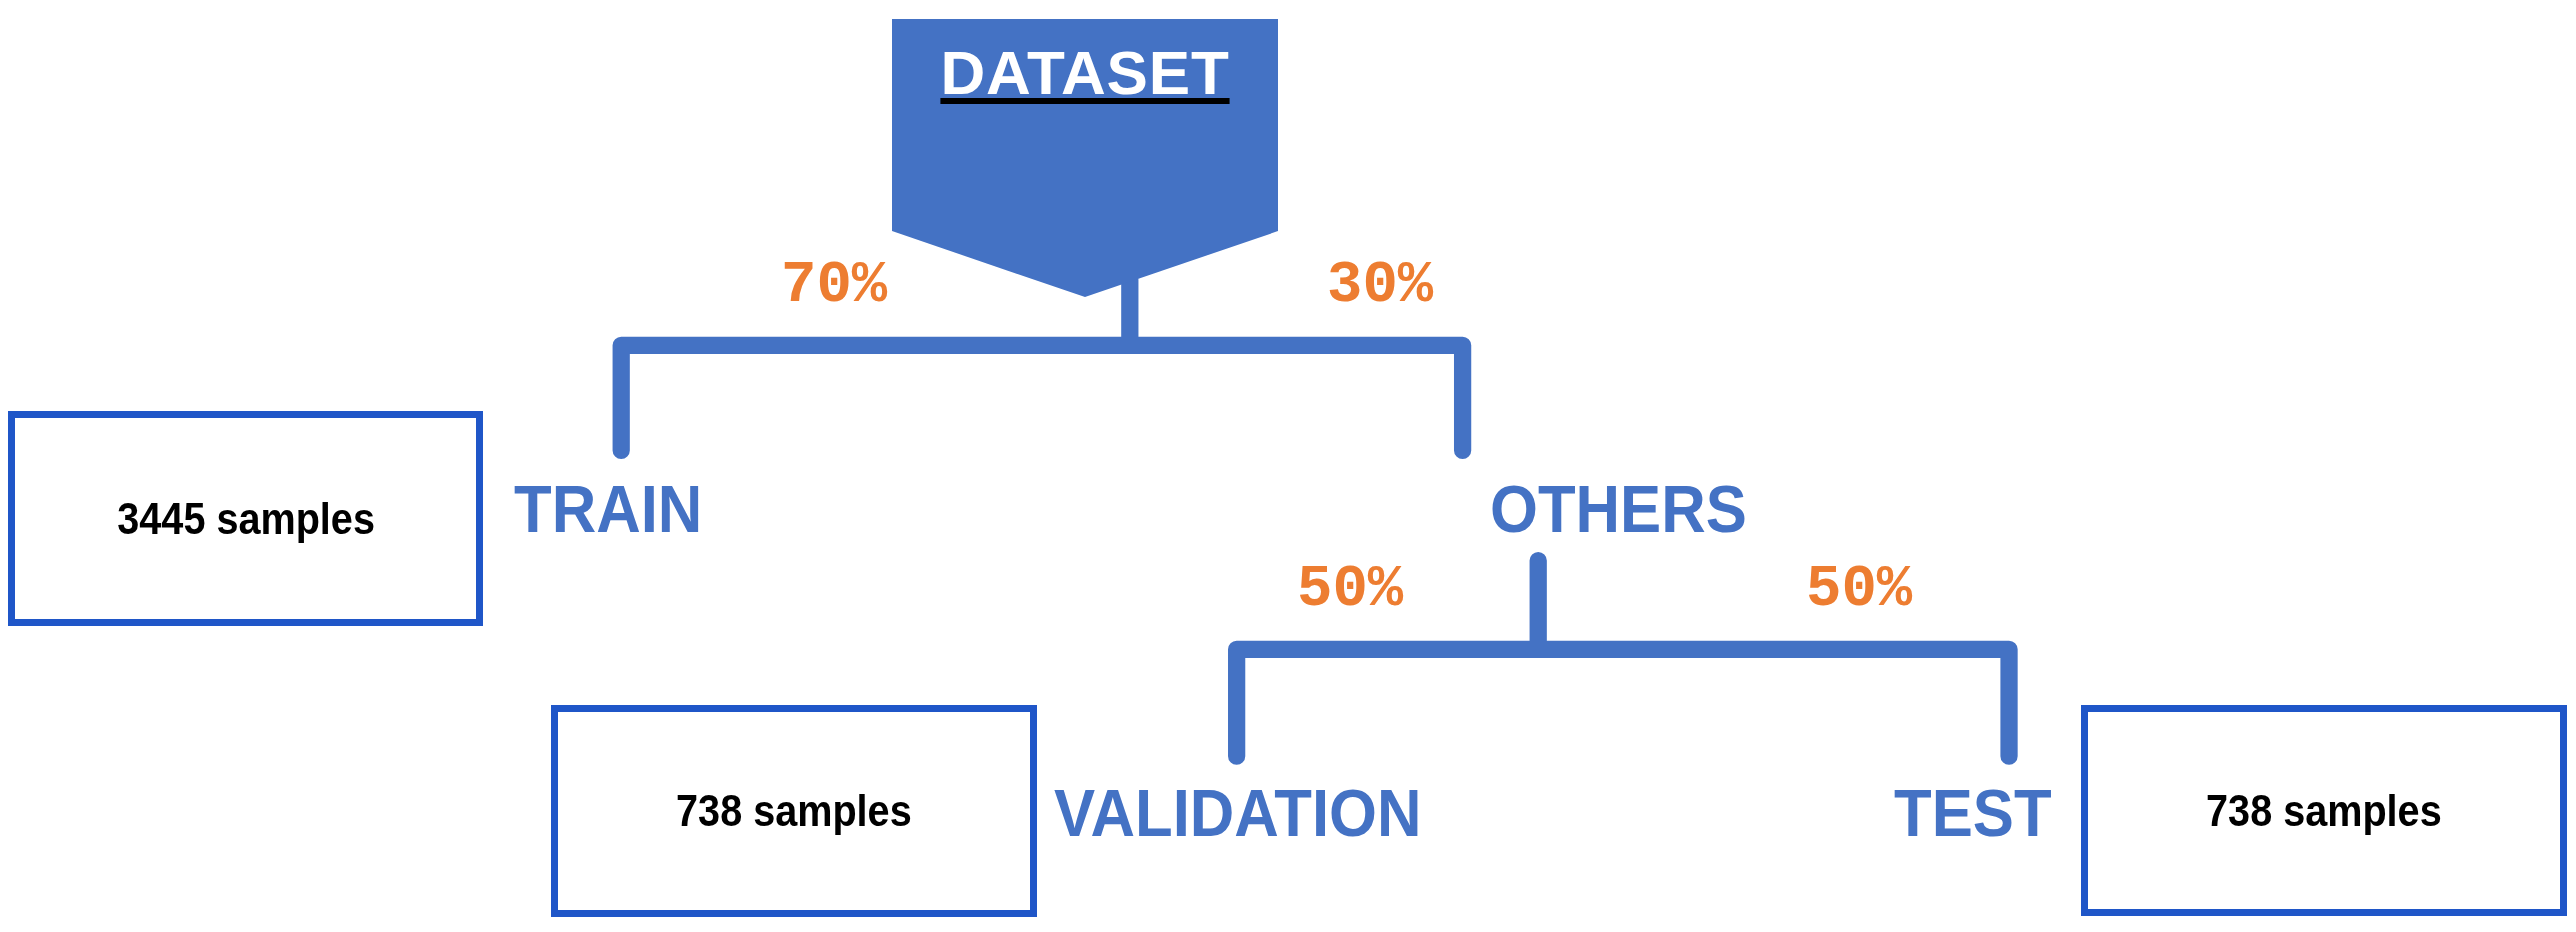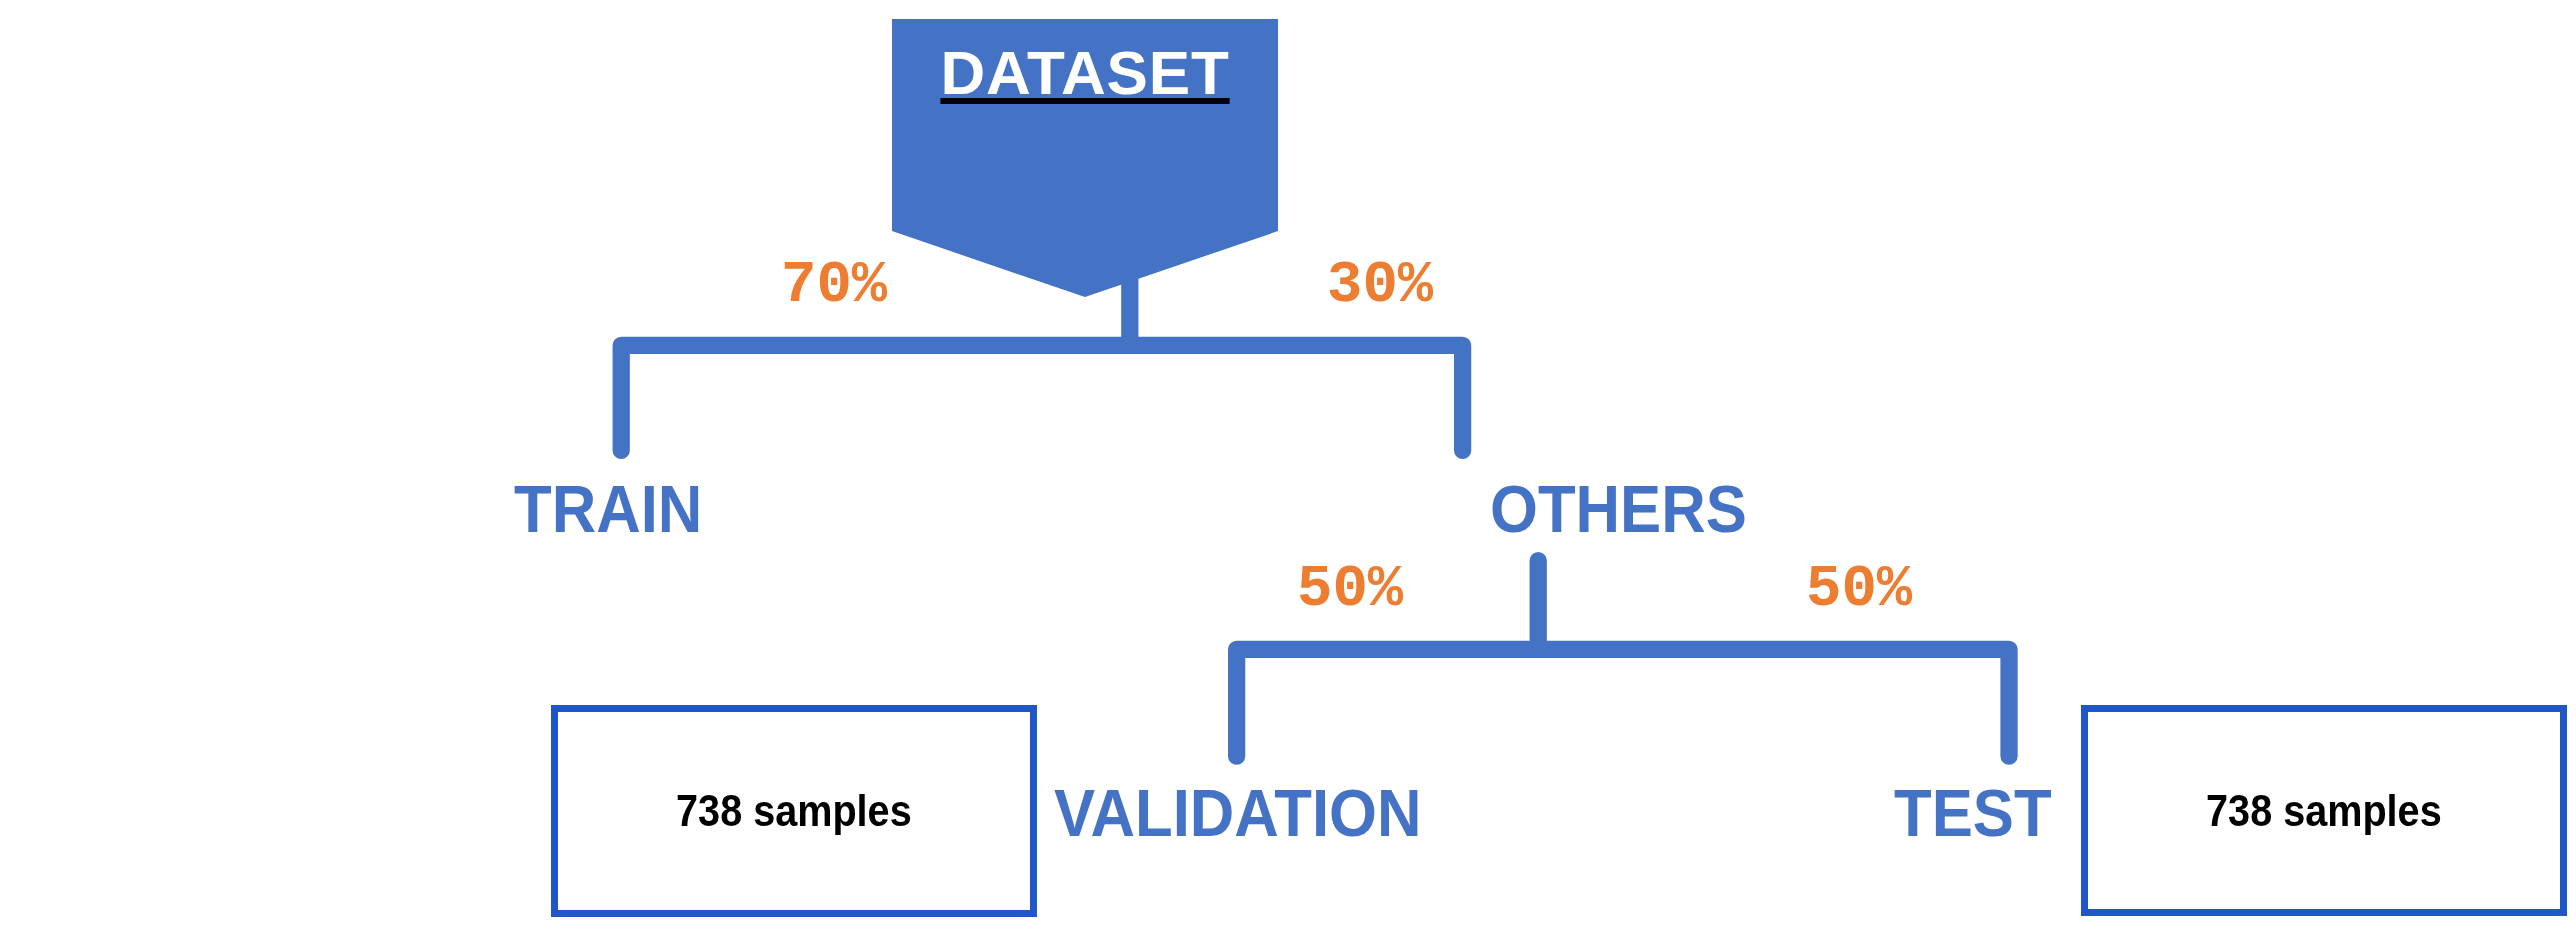--- a/index.html
+++ b/index.html
@@ -126,20 +126,23 @@
   <span class="pct-label pct-70">70%</span>
   <span class="pct-label pct-30">30%</span>
   <span class="pct-label pct-50a">50%</span>
   <span class="pct-label pct-50b">50%</span>
 
   <span class="node-label node-train">TRAIN</span>
   <span class="node-label node-others">OTHERS</span>
   <span class="node-label node-validation">VALIDATION</span>
   <span class="node-label node-test">TEST</span>
 
+  <div class="sample-box box-train">
+    <span class="sample-text">3445 samples</span>
+  </div>
   <div class="sample-box box-validation">
     <span class="sample-text">738 samples</span>
   </div>
   <div class="sample-box box-test">
     <span class="sample-text">738 samples</span>
   </div>
 
 </div>
 
 

